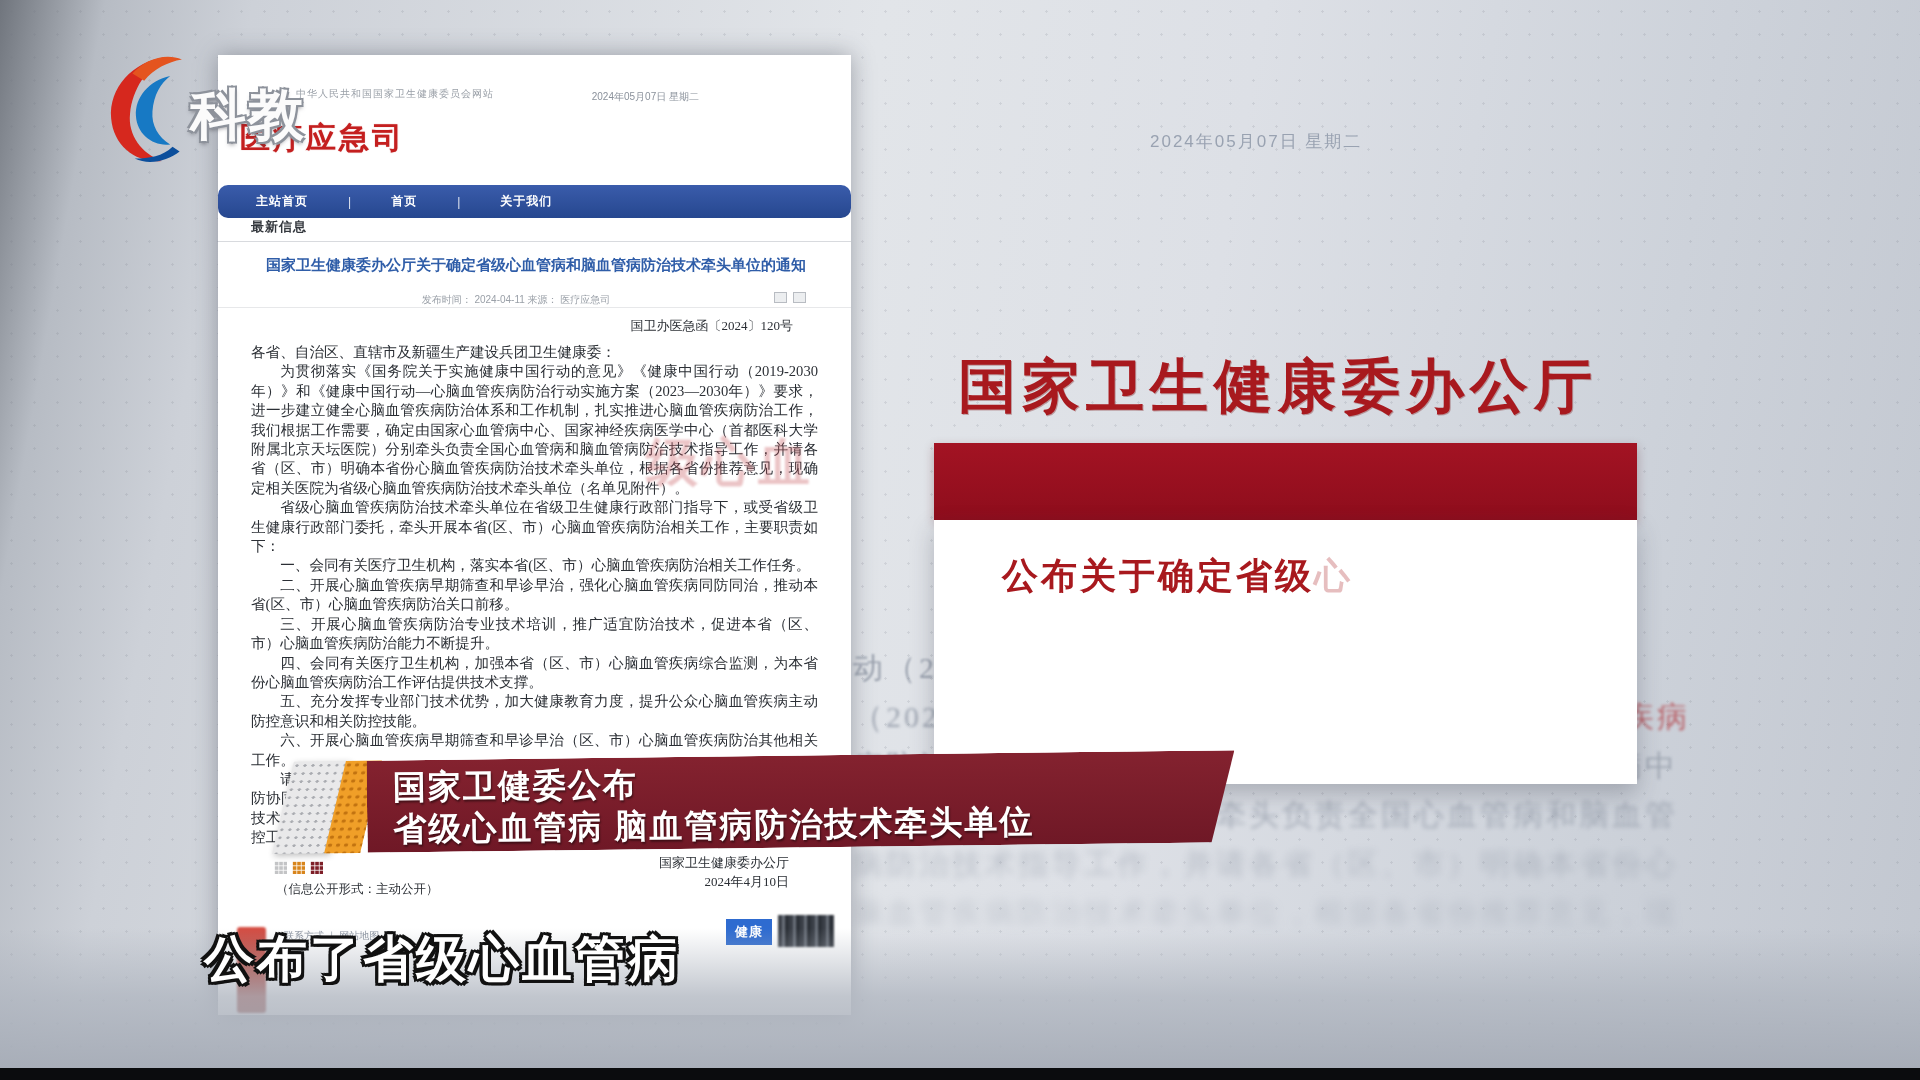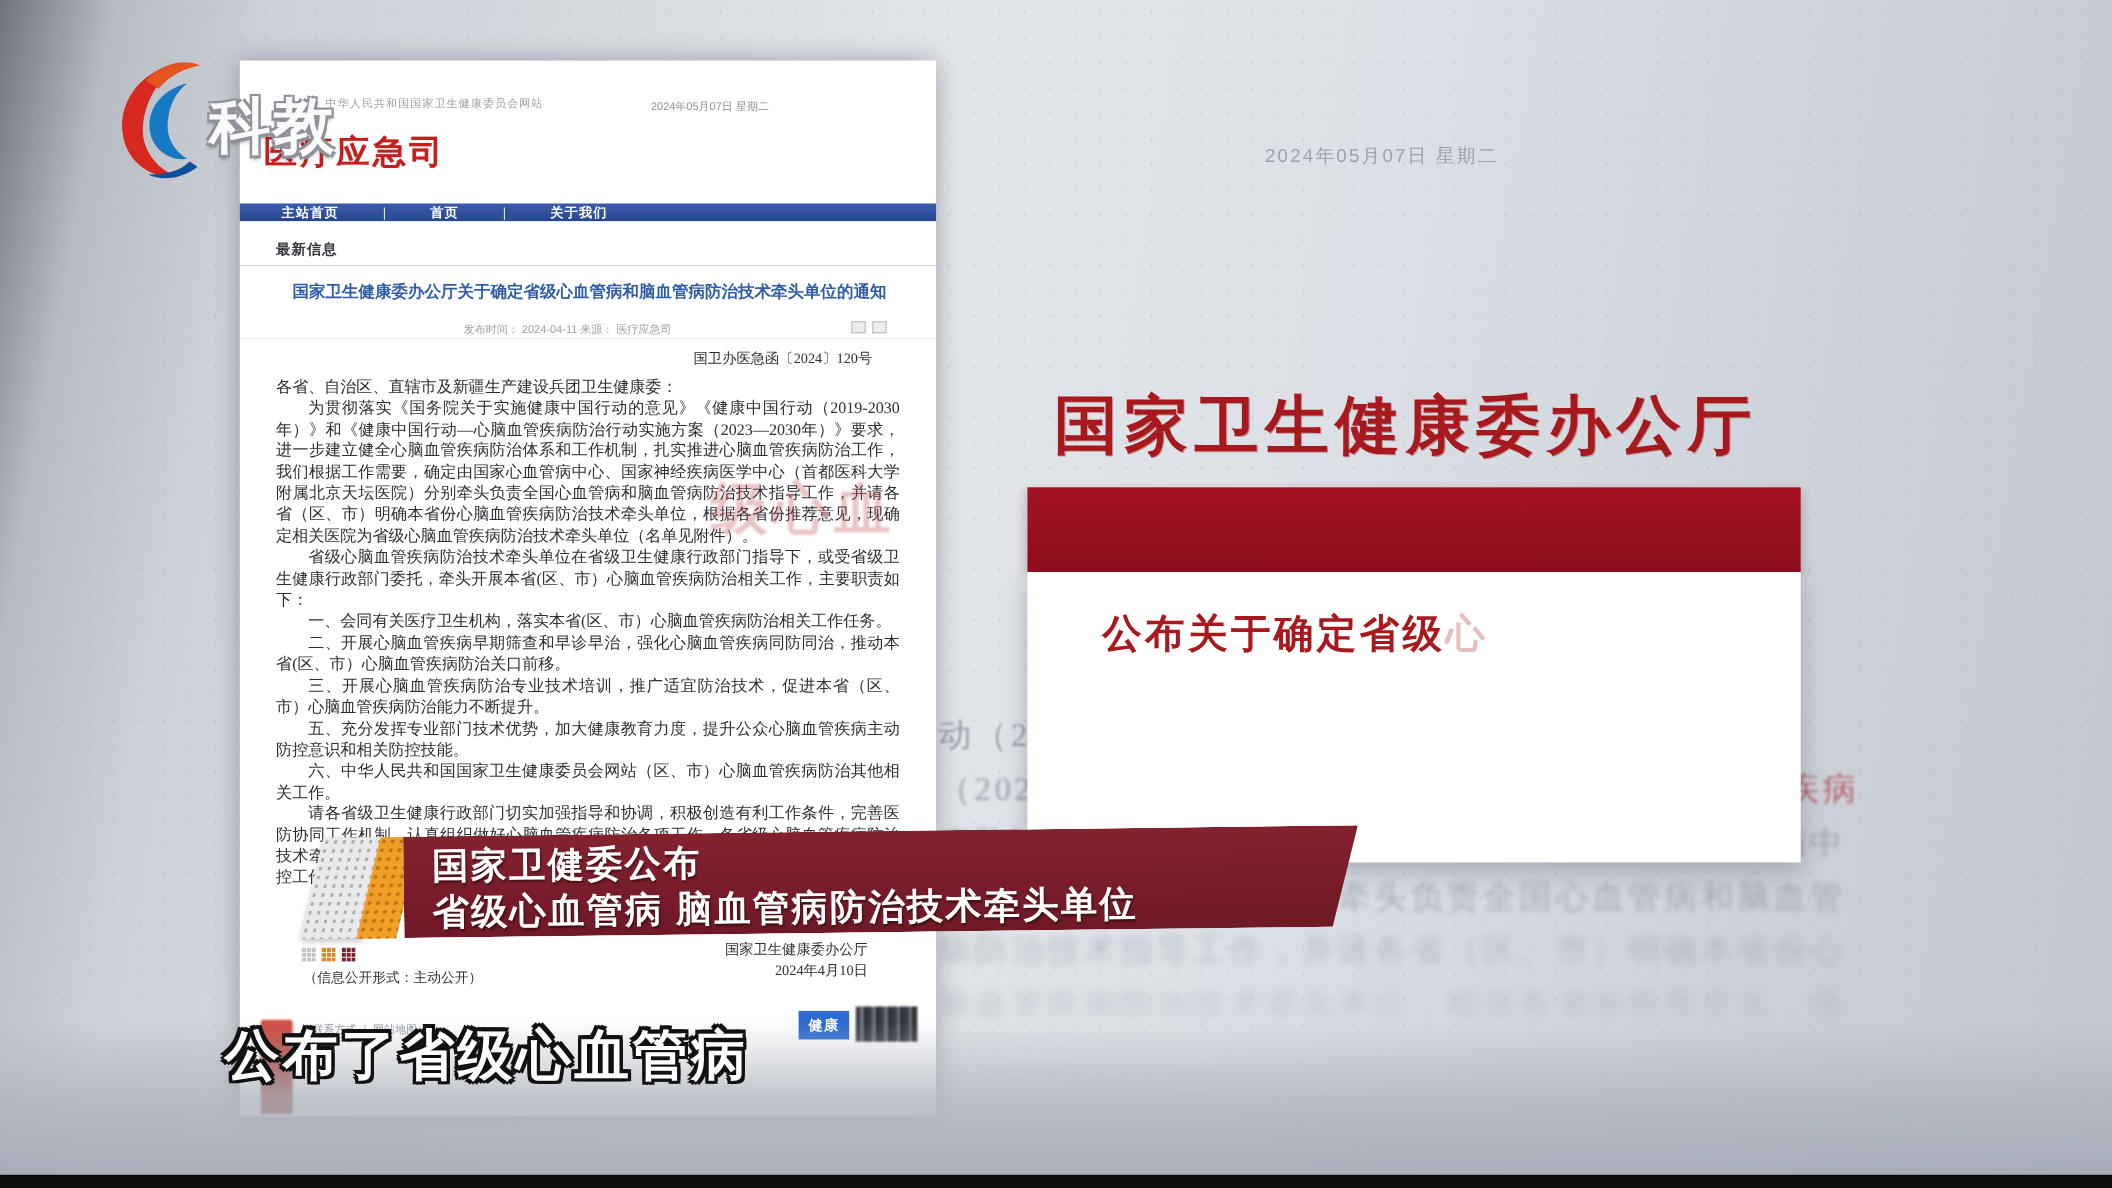--- a/index.html
+++ b/index.html
@@ -30,22 +30,22 @@
   .gl4{ top:844px; filter:blur(3.5px); opacity:.45; }
   .gl5{ top:893px; filter:blur(5px); opacity:.35; }
 
   
   .page{ position:absolute; left:218px; top:55px; width:633px; height:960px; background:#fff; z-index:10;
          box-shadow:0 0 22px rgba(55,60,72,.4); }
   .site-note{ position:absolute; left:78px; top:32px; font-size:10px; color:#9aa0a8; letter-spacing:1px; }
   .page-date{ position:absolute; right:152px; top:35px; font-size:10px; color:#8a919b; }
   .site-name{ position:absolute; left:22px; top:63px; font-size:30px; font-weight:bold; color:#c41f1f; letter-spacing:3px;
               text-shadow:0 0 1px rgba(196,31,31,.5); }
-  .navbar{ position:absolute; left:0; top:130px; width:100%; height:16px; background:linear-gradient(#3a5cab,#26478f);
-           display:flex; align-items:center; color:#fff; font-size:12px; }
+  .navbar{ position:absolute; left:0; top:130px; width:100%; height:33px; background:linear-gradient(#3a5cab,#26478f);
+           display:flex; align-items:center; color:#fff; font-size:12px;border-radius:10px; }
   .navbar .navitem{ cursor:pointer; font-weight:bold; letter-spacing:1px; }
   .nav1{ margin-left:38px; } .nav2{ margin-left:40px; } .nav3{ margin-left:40px; }
   .navsep{ margin-left:40px; opacity:.85; }
   .section-title{ position:absolute; left:33px; top:163px; font-size:13px; font-weight:bold; color:#33373d; letter-spacing:1px; }
   .section-rule{ position:absolute; left:0; top:186px; width:100%; height:1px; background:#d8dade; }
 
   .art-title{ position:absolute; left:38px; top:201px; width:560px; text-align:center; font-size:15px; font-weight:bold;
               color:#2f5da8; cursor:pointer; }
   .art-meta{ position:absolute; left:38px; top:238px; width:520px; text-align:center; font-size:10px; color:#9aa0a8; }
   .mini-icons{ position:absolute; right:45px; top:237px; display:flex; gap:6px; }
@@ -159,22 +159,23 @@
 
   <div class="doc-number">国卫办医急函〔2024〕120号</div>
 
   <div class="art-body">
     <p class="salutation">各省、自治区、直辖市及新疆生产建设兵团卫生健康委：</p>
     <p>为贯彻落实《国务院关于实施健康中国行动的意见》《健康中国行动（2019-2030年）》和《健康中国行动—心脑血管疾病防治行动实施方案（2023—2030年）》要求，进一步建立健全心脑血管疾病防治体系和工作机制，扎实推进心脑血管疾病防治工作，我们根据工作需要，确定由国家心血管病中心、国家神经疾病医学中心（首都医科大学附属北京天坛医院）分别牵头负责全国心血管病和脑血管病防治技术指导工作，并请各省（区、市）明确本省份心脑血管疾病防治技术牵头单位，根据各省份推荐意见，现确定相关医院为省级心脑血管疾病防治技术牵头单位（名单见附件）。</p>
     <p>省级心脑血管疾病防治技术牵头单位在省级卫生健康行政部门指导下，或受省级卫生健康行政部门委托，牵头开展本省(区、市）心脑血管疾病防治相关工作，主要职责如下：</p>
     <p>一、会同有关医疗卫生机构，落实本省(区、市）心脑血管疾病防治相关工作任务。</p>
     <p>二、开展心脑血管疾病早期筛查和早诊早治，强化心脑血管疾病同防同治，推动本省(区、市）心脑血管疾病防治关口前移。</p>
     <p>三、开展心脑血管疾病防治专业技术培训，推广适宜防治技术，促进本省（区、市）心脑血管疾病防治能力不断提升。</p>
+    <p>四、会同有关医疗卫生机构，加强本省（区、市）心脑血管疾病综合监测，为本省份心脑血管疾病防治工作评估提供技术支撑。</p>
     <p>五、充分发挥专业部门技术优势，加大健康教育力度，提升公众心脑血管疾病主动防控意识和相关防控技能。</p>
-    <p>六、中华人民共和国国家卫生健康委员会网站（区、市）心脑血管疾病防治其他相关工作。</p>
+    <p>六、开展心脑血管疾病早期筛查和早诊早治（区、市）心脑血管疾病防治其他相关工作。</p>
     <p>请各省级卫生健康行政部门切实加强指导和协调，积极创造有利工作条件，完善医防协同工作机制，认真组织做好心脑血管疾病防治各项工作。各省级心脑血管疾病防治技术牵头单位要充分发挥牵头和引领作用，按照国家和本省（区、市）心脑血管疾病防控工作有关要求，强化技术支撑，密切同国家级</p>
   </div>
 
   <div class="sign-block">
     <div>国家卫生健康委办公厅</div>
     <div>2024年4月10日</div>
   </div>
 
   <div class="disc-icons">
     <span class="disc-icon di-gray"></span>

